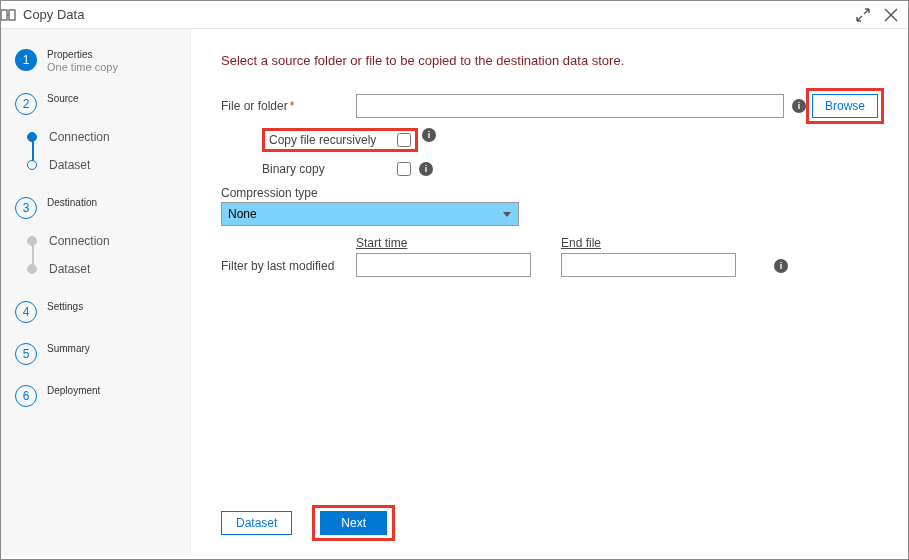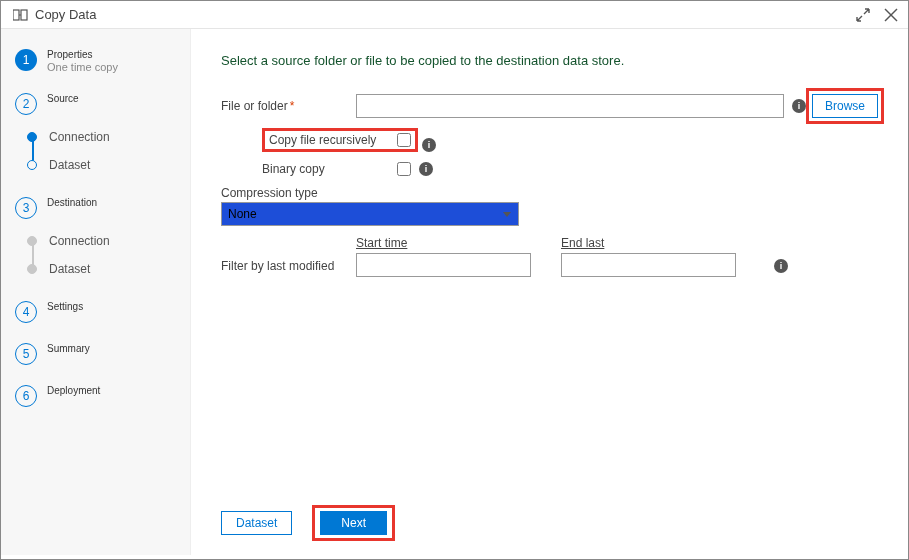--- a/index.html
+++ b/index.html
@@ -1,18 +1,18 @@
 <!DOCTYPE html>
 <html><head>
 <meta charset="utf-8">
 <style>
   * { box-sizing: border-box; margin: 0; padding: 0; font-family: "Segoe UI", Arial, sans-serif; }
   body { width: 909px; height: 560px; background: #fff; border: 1px solid #888; overflow: hidden; position: relative; }
   
-  .titlebar { display: flex; align-items: center; justify-content: space-between; padding: 6px 10px 6px 12px; border-bottom: 1px solid #e5e5e5; font-size: 13px; }
+  .titlebar { display: flex; align-items: center; justify-content: space-between; padding: 6px 10px 6px 0; border-bottom: 1px solid #e5e5e5; font-size: 13px; }
   .titlebar .left { display: flex; align-items: center; gap: 6px; color: #444; }
   .titlebar .right { display: flex; align-items: center; gap: 14px; color: #555; }
   .titlebar svg { display: block; }
   
   .content { display: flex; height: calc(100% - 32px); }
   
   .sidebar { width: 190px; background: #f7f7f7; padding: 20px 10px 10px 14px; border-right: 1px solid #eee; }
   .step { display: flex; align-items: flex-start; margin-bottom: 20px; }
   .step .circle { width: 22px; height: 22px; border-radius: 50%; display: flex; align-items: center; justify-content: center; font-size: 12px; margin-right: 10px; flex-shrink: 0; }
   .circle.filled { background: #0078d4; color: white; }
@@ -25,38 +25,38 @@
   .substep { display: flex; align-items: center; font-size: 12px; color: #555; height: 28px; position: relative; }
   .substep .dot { width: 10px; height: 10px; border-radius: 50%; margin-right: 12px; z-index: 1; }
   .dot.filled { background: #0078d4; border: 1px solid #0078d4; }
   .dot.ring { background: #f7f7f7; border: 1.5px solid #0078d4; }
   .dot.gray { background: #c8c8c8; border: 1px solid #c8c8c8; }
   .substeps .line { position: absolute; left: 5px; top: 12px; width: 2px; height: 28px; background: #0078d4; z-index: 0; }
   .substeps .line.gray { background: #c8c8c8; }
   
   .main { flex: 1; padding: 24px 30px 14px 30px; background: #fff; position: relative; display: flex; flex-direction: column; }
   .main h1 { font-weight: 400; font-size: 22px; color: #333; margin-bottom: 6px; }
-  .main .subtext { font-size: 13px; color: #14532d; margin-bottom: 26px; }
+  .main .subtext { font-size: 13px; color: #7f1d1d; margin-bottom: 26px; }
   
   .form-row { display: flex; align-items: center; margin-bottom: 10px; }
   .form-label { width: 135px; font-size: 12px; color: #444; }
   .req { color: #d83b01; margin-left: 2px; }
   .form-input { border: 1px solid #999; height: 24px; padding: 2px 6px; font-size: 12px; background: #fff; }
   .file-input { flex: 1; max-width: 438px; }
   .info { width: 14px; height: 14px; border-radius: 50%; background: #555; color: #fff; font-size: 9px; display: inline-flex; align-items: center; justify-content: center; margin-left: 8px; font-weight: bold; flex-shrink: 0; }
   .browse-btn { border: 1px solid #0078d4; background: #fff; color: #0078d4; font-size: 12px; height: 24px; padding: 0 12px; margin-left: 6px; cursor: pointer; }
   
   .hl-red { outline: 3px solid #e8362d; outline-offset: 3px; }
   .hl-red-tight { border: 3px solid #e8362d; padding: 2px 4px; display: inline-flex; align-items: center; }
   
-  .check-row { display: flex; align-items: flex-end; margin-bottom: 10px; font-size: 12px; color: #444; padding-left: 41px; }
+  .check-row { display: flex; align-items: flex-start; margin-bottom: 10px; font-size: 12px; color: #444; padding-left: 41px; }
   .check-row .lbl { width: 135px; }
   .check-row input[type=checkbox] { width: 14px; height: 14px; }
   
-  .select { border: 1px solid #999; height: 24px; font-size: 12px; padding: 2px 22px 2px 6px; width: 298px; appearance: none; background: #1d4ed8; position: relative; }
+  .select { border: 1px solid #999; height: 24px; font-size: 12px; padding: 2px 22px 2px 6px; width: 298px; appearance: none; background: #7dd3fc; position: relative; }
   .select-wrap { position: relative; display: inline-block; }
   .select-wrap::after { content: ""; position: absolute; right: 8px; top: 10px; border-left: 4px solid transparent; border-right: 4px solid transparent; border-top: 5px solid #555; pointer-events: none; }
   
   .time-group { display: flex; gap: 30px; margin-top: -4px; }
   .time-col { display: flex; flex-direction: column; font-size: 12px; color: #444; text-decoration: underline; }
   .time-col label { margin-bottom: 3px; }
   .time-col input { border: 1px solid #999; height: 24px; width: 175px; padding: 2px 6px; font-size: 12px; }
   .time-info { display:inline-flex; align-self: flex-end; margin-bottom: 4px; }
   
   .footer { margin-top: auto; display: flex; gap: 20px; padding-top: 10px; align-items: center;}
@@ -185,21 +185,21 @@
     </div>
 
     <div class="form-row" style="align-items:flex-end">
       <div class="form-label" style="align-self:flex-end; padding-bottom:4px">Filter by last modified</div>
       <div class="time-group">
         <div class="time-col">
           <label>Start time</label>
           <input type="text" value="" style="">
         </div>
         <div class="time-col">
-          <label>End last</label>
+          <label>End file</label>
           <input type="text" value="" style="">
         </div>
         <span class="info time-info">i</span>
       </div>
     </div>
 
     <div class="footer">
       <button class="btn prev">Dataset</button>
       <span class="hl-red-tight" style="padding:3px 5px">
         <button class="btn next">Next</button>

